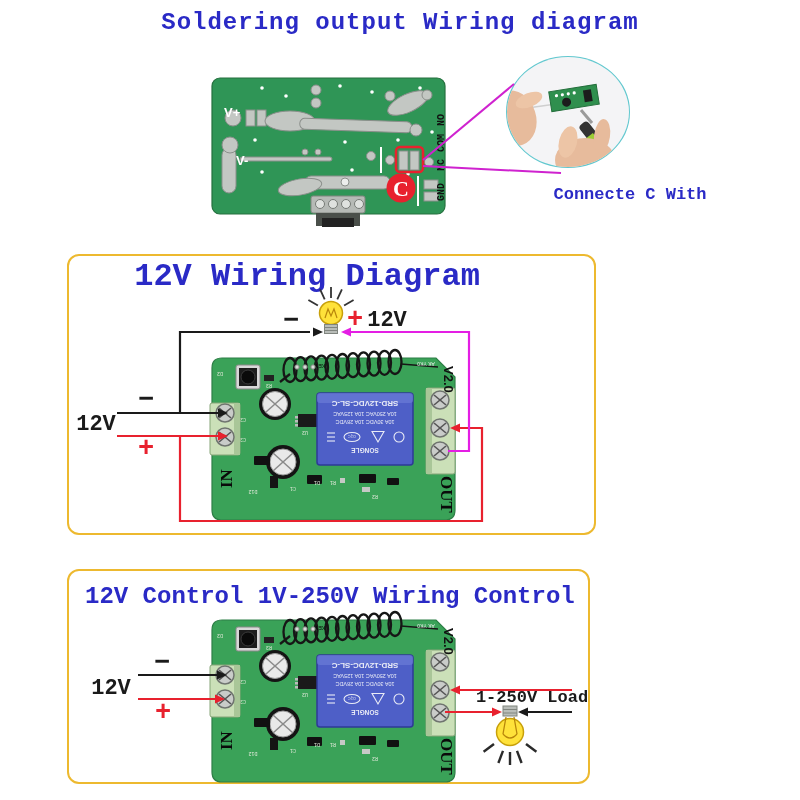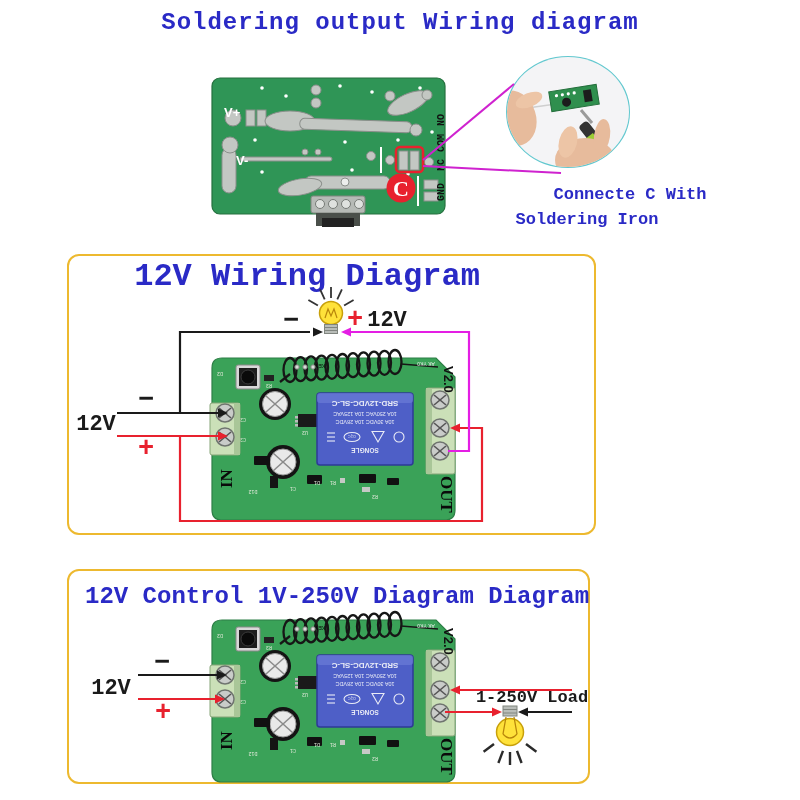--- a/index.html
+++ b/index.html
@@ -23,24 +23,23 @@
 
 <div class="stage">
 
   <div class="abs c blue bold" style="left:400px;top:22px;font-size:24px;letter-spacing:1px;">Soldering output Wiring diagram</div>
 
 
   <div class="abs goldbox" style="left:67px;top:254px;width:525px;height:277px;"></div>
   <div class="abs goldbox" style="left:67px;top:569px;width:519px;height:211px;"></div>
 
   <div class="abs c blue bold" style="left:307px;top:276px;font-size:32px;">12V Wiring Diagram</div>
-  <div class="abs blue bold" style="left:85px;top:583px;font-size:24px;">12V Control 1V-250V Diagram Diagram</div>
+  <div class="abs blue bold" style="left:85px;top:583px;font-size:24px;">12V Control 1V-250V Wiring Control</div>
 
   <div class="abs c blue bold" style="left:586px;top:194px;font-size:17px;margin-left:44px;">Connecte C With</div>
-  <div class="abs c blue bold" style="left:587px;top:219px;font-size:17px;">Soldering Iron</div>
 
   <div class="abs c blk bold" style="left:291px;top:321px;font-size:27px;">−</div>
   <div class="abs c red bold" style="left:355px;top:320px;font-size:27px;">+</div>
   <div class="abs c blk bold" style="left:387px;top:320px;font-size:22px;">12V</div>
   <div class="abs c blk bold" style="left:146px;top:400px;font-size:27px;">−</div>
   <div class="abs c blk bold" style="left:96px;top:424px;font-size:22px;">12V</div>
   <div class="abs c red bold" style="left:146px;top:449px;font-size:27px;">+</div>
 
   <div class="abs c blk bold" style="left:162px;top:663px;font-size:27px;">−</div>
   <div class="abs c blk bold" style="left:111px;top:688px;font-size:22px;">12V</div>

